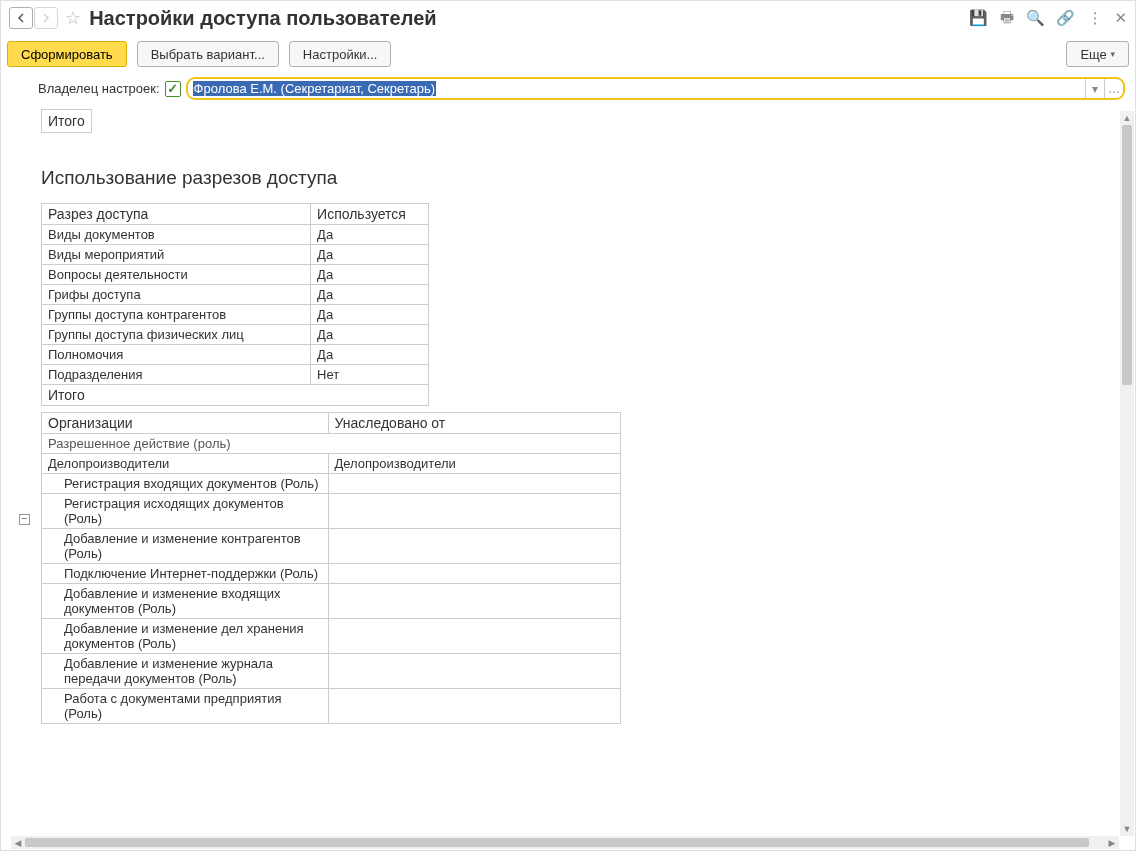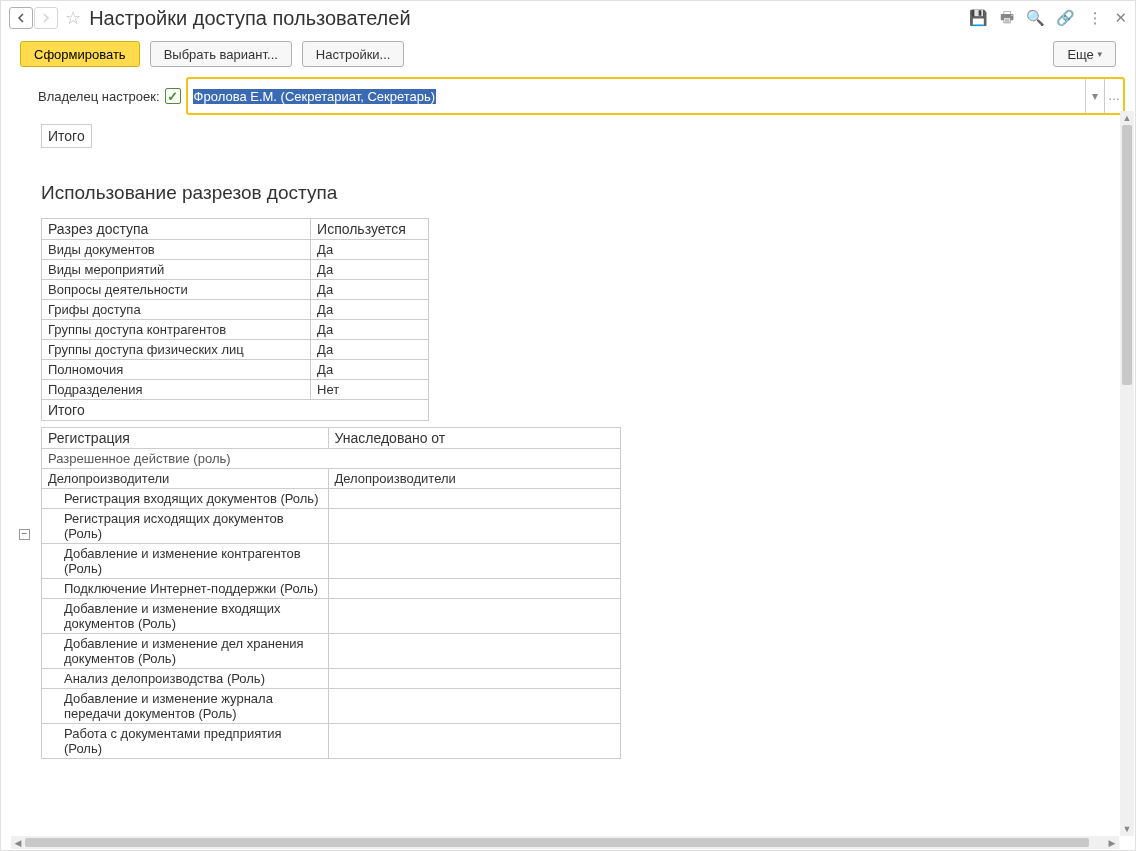--- a/index.html
+++ b/index.html
@@ -3,32 +3,32 @@
 <meta charset="utf-8">
 <style>
   * { box-sizing: border-box; }
   html, body { margin:0; padding:0; height:100%; }
   body { font-family: Arial, sans-serif; font-size:13px; color:#333; background:#fff; }
   .window { width:1136px; height:851px; position:relative; display:flex; flex-direction:column; border:1px solid #e0e0e0;}
   .titlebar { display:flex; align-items:center; height:34px; padding:0 8px; }
   .nav-btn { width:24px; height:22px; border:1px solid #b0b0b0; background:#fff; border-radius:3px; display:flex; align-items:center; justify-content:center; margin-right:1px; cursor:pointer; }
   .nav-btn.disabled { opacity:0.5; cursor:default; }
   .star-icon { margin:0 8px 0 6px; color:#bbb; cursor:pointer; font-size:18px; }
-  .page-title { font-size:20px; color:#333; font-weight:normal; }
+  .page-title { font-size:20px; color:#333; font-weight:bold; }
   .title-icons { margin-left:auto; display:flex; align-items:center; gap:12px; color:#888;}
   .title-icons span { cursor:pointer; font-size:15px;}
-  .toolbar { display:flex; align-items:center; padding:6px 19px; gap:10px; }
+  .toolbar { display:flex; align-items:center; padding:6px 6px; gap:10px; }
   .btn { height:26px; padding:0 13px; border:1px solid #b0b0b0; background:#f7f7f7; border-radius:3px; cursor:pointer; font-size:13px; color:#333; display:flex; align-items:center; }
   .btn-primary { background:#ffdb4d; border-color:#d8b100; color:#000; font-weight:normal;}
   .btn-more { margin-left:auto; }
   .filter-row { display:flex; align-items:center; padding:4px 10px 7px 10px; gap:5px;margin-left:27px;}
   .filter-label { color:#333; }
   .checkbox { width:16px; height:16px; border:1px solid #4a8f2d; border-radius:2px; background:#fff; position:relative; display:inline-flex; align-items:center; justify-content:center; cursor:pointer;}
   .checkbox::after{ content:"✓"; color:#4a8f2d; font-size:13px; font-weight:bold; line-height:1;}
-  .owner-input-wrap { flex:1; display:flex; align-items:center; border:2px solid #f0c418; border-radius:3px; height:38px; background:#fff;}
+  .owner-input-wrap { flex:1; display:flex; align-items:center; border:2px solid #f0c418; border-radius:9px; height:23px; background:#fff;}
   .owner-input { flex:1; padding:0 5px; }
   .owner-input span { background:#3a6ab3; color:#fff; padding:0 1px;}
   .mini-btn { width:19px; height:100%; border-left:1px solid #ccc; display:flex; align-items:center; justify-content:center; color:#888; cursor:pointer; font-size:12px;}
   .report-area { flex:1; overflow:auto; margin:0 10px 10px 10px; border:0; position:relative;}
   .report-inner { padding:0 0 0 30px; min-width:1090px;}
   .tree-gutter { position:absolute; left:8px; top:405px; font-size:11px; color:#555;}
   .cell-total { border:1px solid #ccc; display:inline-block; padding:3px 6px; margin:2px 0 10px 0; font-size:14px;}
   h2.section { font-size:19px; font-weight:normal; margin:24px 0 14px 0; color:#333;}
   table.report { border-collapse:collapse; margin-bottom:6px;}
   table.report th, table.report td { border:1px solid #ccc; padding:2px 6px; text-align:left; font-weight:normal; font-size:13px; vertical-align:top;}
@@ -150,21 +150,21 @@
       </tbody>
         </table>
 
       <table class="report t-roles">
         <colgroup>
             <col class="c1">
             <col class="c2">
           </colgroup>
         <tbody>
             <tr>
-              <th>Регистрация</th>
+              <th>Организации</th>
               <th>Унаследовано от</th>
             </tr>
         <tr>
               <td colspan="2" class="sub-th">Разрешенное действие (роль)</td>
             </tr>
         <tr>
               <td>Делопроизводители</td>
               <td>Делопроизводители</td>
             </tr>
         </tbody>
@@ -184,24 +184,20 @@
             <tr>
               <td class="role-cell">Подключение Интернет-поддержки (Роль)</td>
               <td></td>
             </tr>
             <tr>
               <td class="role-cell">Добавление и изменение входящих документов (Роль)</td>
               <td></td>
             </tr>
             <tr>
               <td class="role-cell">Добавление и изменение дел хранения документов (Роль)</td>
-              <td></td>
-            </tr>
-            <tr>
-              <td class="role-cell">Анализ делопроизводства (Роль)</td>
               <td></td>
             </tr>
             <tr>
               <td class="role-cell">Добавление и изменение журнала передачи документов (Роль)</td>
               <td></td>
             </tr>
             <tr>
               <td class="role-cell">Работа с документами предприятия (Роль)</td>
               <td></td>
             </tr>

